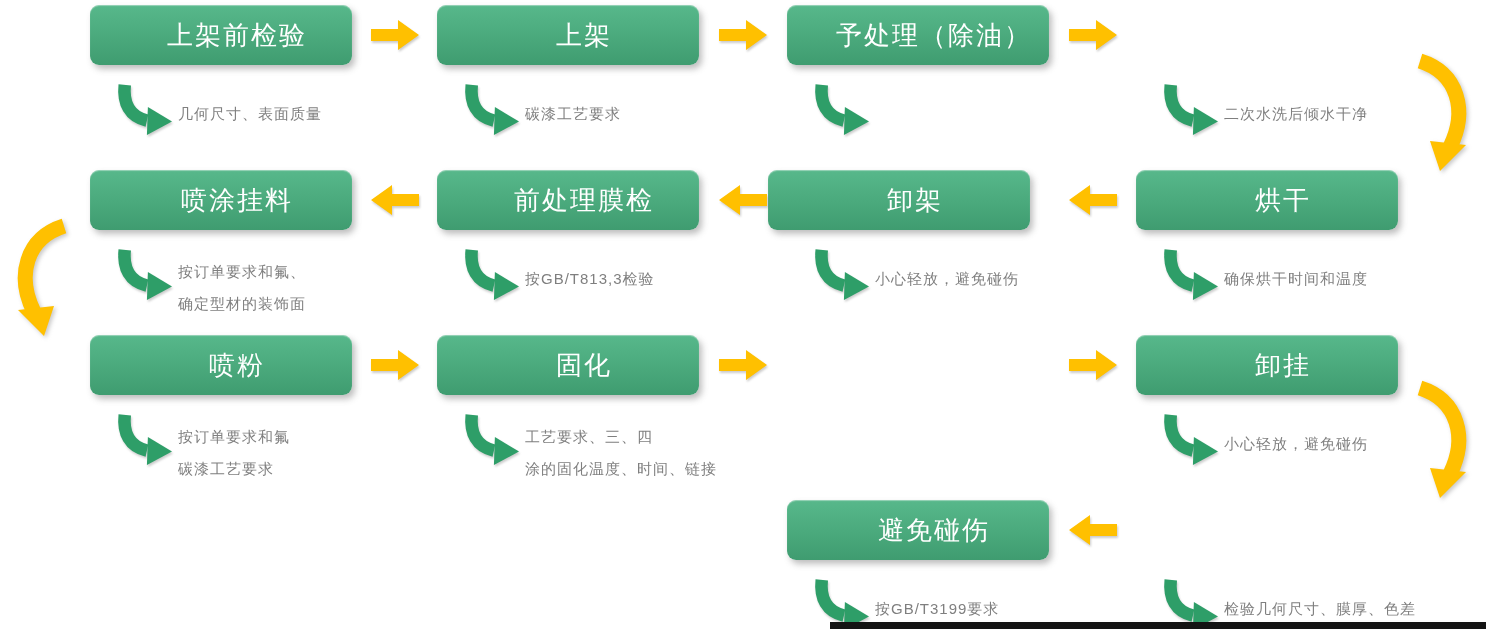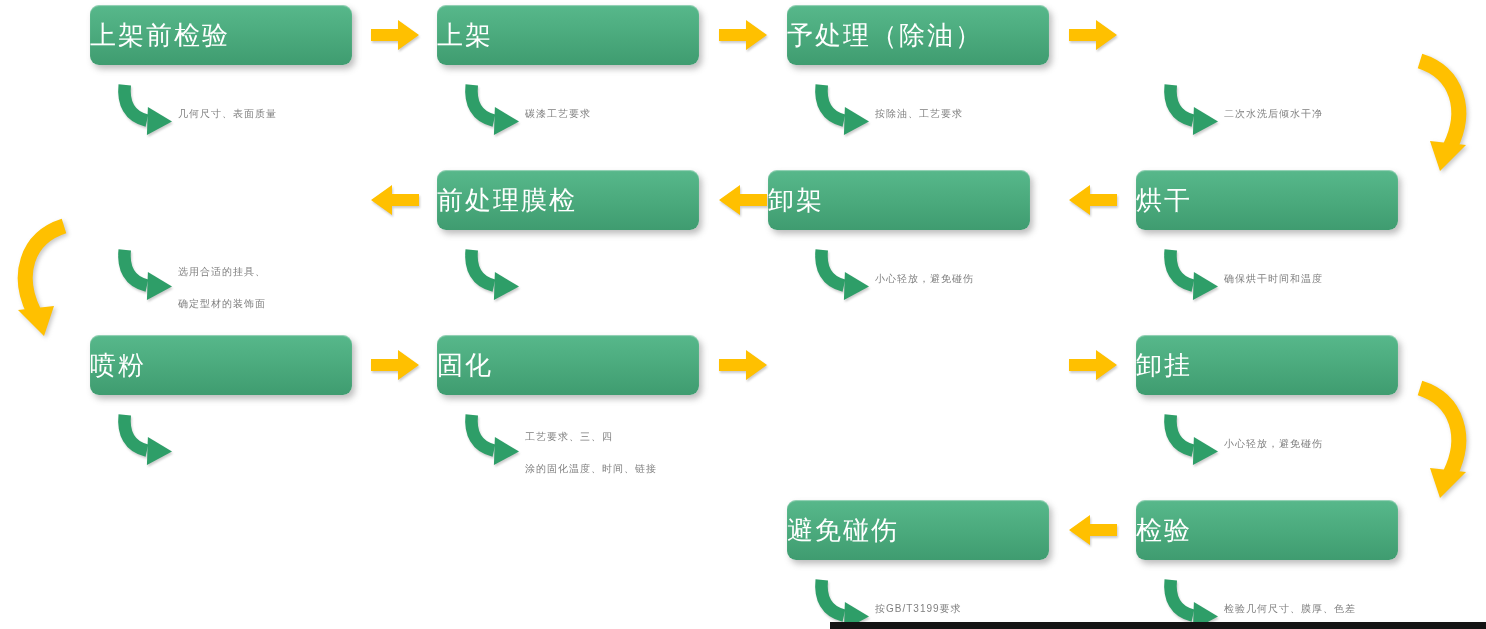--- a/index.html
+++ b/index.html
@@ -6,27 +6,27 @@
   html,body { background:#fff; }
   body { font-family:"Liberation Sans","DejaVu Sans",sans-serif; }
   .canvas {
     position:relative; width:1486px; height:629px;
     background:var(--background,#ffffff); overflow:hidden;
   }
   .step {
     position:absolute; width:262px; height:60px; border-radius:9px;
     background:linear-gradient(180deg, var(--box-green-top,#57B88B) 0%, #4aa97c 55%, var(--box-green-bottom,#3F9C70) 100%);
     box-shadow:3px 4px 6px rgba(110,110,110,.45), inset 0 1px 1px rgba(255,255,255,.4);
-    display:flex; align-items:center; 
+    display:flex; align-items:center; justify-content:center;padding-left:32px;
   }
   .step-label {
     color:var(--box-text,#ffffff); font-size:26px; letter-spacing:2px; white-space:nowrap;
   }
   .note {
-    position:absolute; color:var(--note-gray,#7f7f7f); font-size:10px;
+    position:absolute; color:var(--note-gray,#7f7f7f); font-size:15px;
     line-height:32px; white-space:pre-line; letter-spacing:1px;
   }
   .icon { position:absolute; display:block; }
   .arrow-yellow { color:var(--arrow-yellow,#FFC000); filter:drop-shadow(1px 2px 1px rgba(110,110,110,.35)); }
   .swoosh { color:var(--swoosh-green,#2E9E68); filter:drop-shadow(1px 2px 1px rgba(110,110,110,.35)); }
   .curve  { color:var(--arrow-yellow,#FFC000); filter:drop-shadow(2px 2px 2px rgba(120,120,120,.4)); }
   .bottom-strip { position:absolute; background:var(--bottom-strip,#141414); }
 </style>
 </head>
 <body>
@@ -84,36 +84,38 @@
     </svg>
   <svg class="icon swoosh" style="left:813px;top:82px" width="58" height="54" viewBox="0 0 60 56">
       <use href="#sym-swoosh"></use>
     </svg>
   <svg class="icon swoosh" style="left:1162px;top:82px" width="58" height="54" viewBox="0 0 60 56">
       <use href="#sym-swoosh"></use>
     </svg>
 
   <div class="note" style="left:178px;top:98px">几何尺寸、表面质量</div>
   <div class="note" style="left:525px;top:98px">碳漆工艺要求</div>
-  <div class="note" style="left:875px;top:98px">按除油、工艺要求</div>
   <div class="note" style="left:1224px;top:98px">二次水洗后倾水干净</div>
 
   <svg class="icon curve" style="left:1412px;top:53px" width="70" height="120" viewBox="0 0 70 120">
       <use href="#sym-curve-right"></use>
     </svg>
 
   <div class="step" style="left:1136px;top:170px">
     <span class="step-label">烘干</span>
   </div>
   <div class="step" style="left:768px;top:170px">
     <span class="step-label">卸架</span>
   </div>
   <div class="step" style="left:437px;top:170px">
     <span class="step-label">前处理膜检</span>
   </div>
+  <div class="step" style="left:90px;top:170px">
+    <span class="step-label">喷涂挂料</span>
+  </div>
 
   <svg class="icon arrow-yellow" style="left:1069px;top:183px" width="48" height="34" viewBox="0 0 48 34">
       <use href="#sym-arrow-left"></use>
     </svg>
   <svg class="icon arrow-yellow" style="left:719px;top:183px" width="48" height="34" viewBox="0 0 48 34">
       <use href="#sym-arrow-left"></use>
     </svg>
   <svg class="icon arrow-yellow" style="left:371px;top:183px" width="48" height="34" viewBox="0 0 48 34">
       <use href="#sym-arrow-left"></use>
     </svg>
@@ -126,21 +128,22 @@
     </svg>
   <svg class="icon swoosh" style="left:463px;top:247px" width="58" height="54" viewBox="0 0 60 56">
       <use href="#sym-swoosh"></use>
     </svg>
   <svg class="icon swoosh" style="left:116px;top:247px" width="58" height="54" viewBox="0 0 60 56">
       <use href="#sym-swoosh"></use>
     </svg>
 
   <div class="note" style="left:1224px;top:263px">确保烘干时间和温度</div>
   <div class="note" style="left:875px;top:263px">小心轻放，避免碰伤</div>
-  <div class="note" style="left:178px;top:256px">选用合适的挂具、
+  <div class="note" style="left:525px;top:263px">按GB/T813,3检验</div>
+  <div class="note" style="left:178px;top:256px">按订单要求和氟、
 确定型材的装饰面</div>
 
   <svg class="icon curve" style="left:2px;top:218px" width="70" height="120" viewBox="0 0 70 120">
       <use href="#sym-curve-left"></use>
     </svg>
 
   <div class="step" style="left:90px;top:335px">
     <span class="step-label">喷粉</span>
   </div>
   <div class="step" style="left:437px;top:335px">
@@ -163,31 +166,30 @@
   <svg class="icon swoosh" style="left:116px;top:412px" width="58" height="54" viewBox="0 0 60 56">
       <use href="#sym-swoosh"></use>
     </svg>
   <svg class="icon swoosh" style="left:463px;top:412px" width="58" height="54" viewBox="0 0 60 56">
       <use href="#sym-swoosh"></use>
     </svg>
   <svg class="icon swoosh" style="left:1162px;top:412px" width="58" height="54" viewBox="0 0 60 56">
       <use href="#sym-swoosh"></use>
     </svg>
 
+  <div class="note" style="left:178px;top:421px">按订单要求和氟
+碳漆工艺要求</div>
   <div class="note" style="left:525px;top:421px">工艺要求、三、四
 涂的固化温度、时间、链接</div>
   <div class="note" style="left:1224px;top:428px">小心轻放，避免碰伤</div>
 
   <svg class="icon curve" style="left:1412px;top:380px" width="70" height="120" viewBox="0 0 70 120">
       <use href="#sym-curve-right"></use>
     </svg>
 
-  <div class="step" style="left:1136px;top:500px">
-    <span class="step-label">检验</span>
-  </div>
   <div class="step" style="left:787px;top:500px">
     <span class="step-label">避免碰伤</span>
   </div>
 
   <svg class="icon arrow-yellow" style="left:1069px;top:513px" width="48" height="34" viewBox="0 0 48 34">
       <use href="#sym-arrow-left"></use>
     </svg>
 
   <svg class="icon swoosh" style="left:1162px;top:577px" width="58" height="54" viewBox="0 0 60 56">
       <use href="#sym-swoosh"></use>

